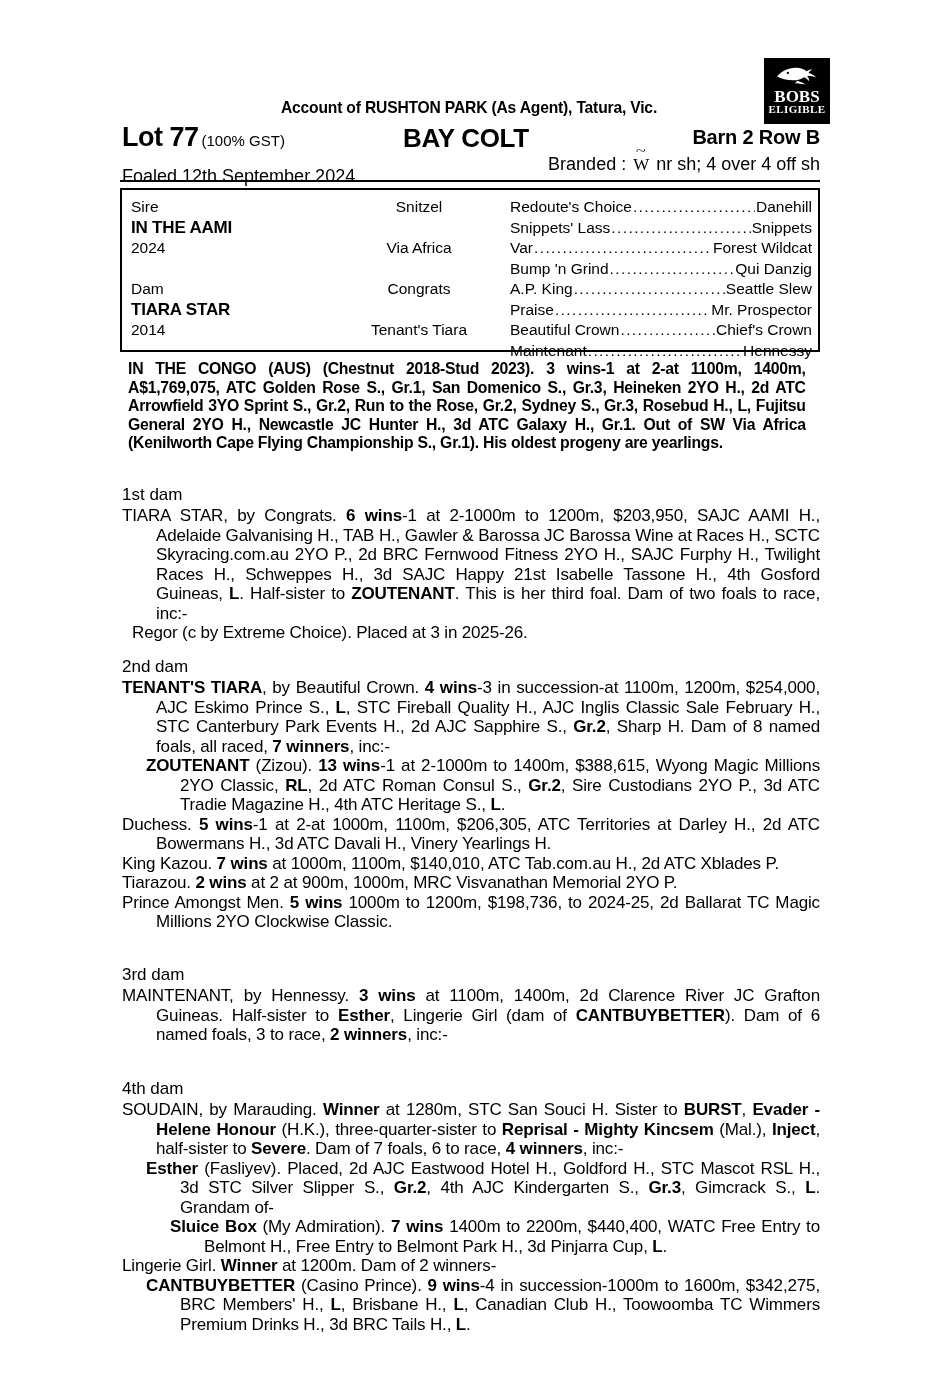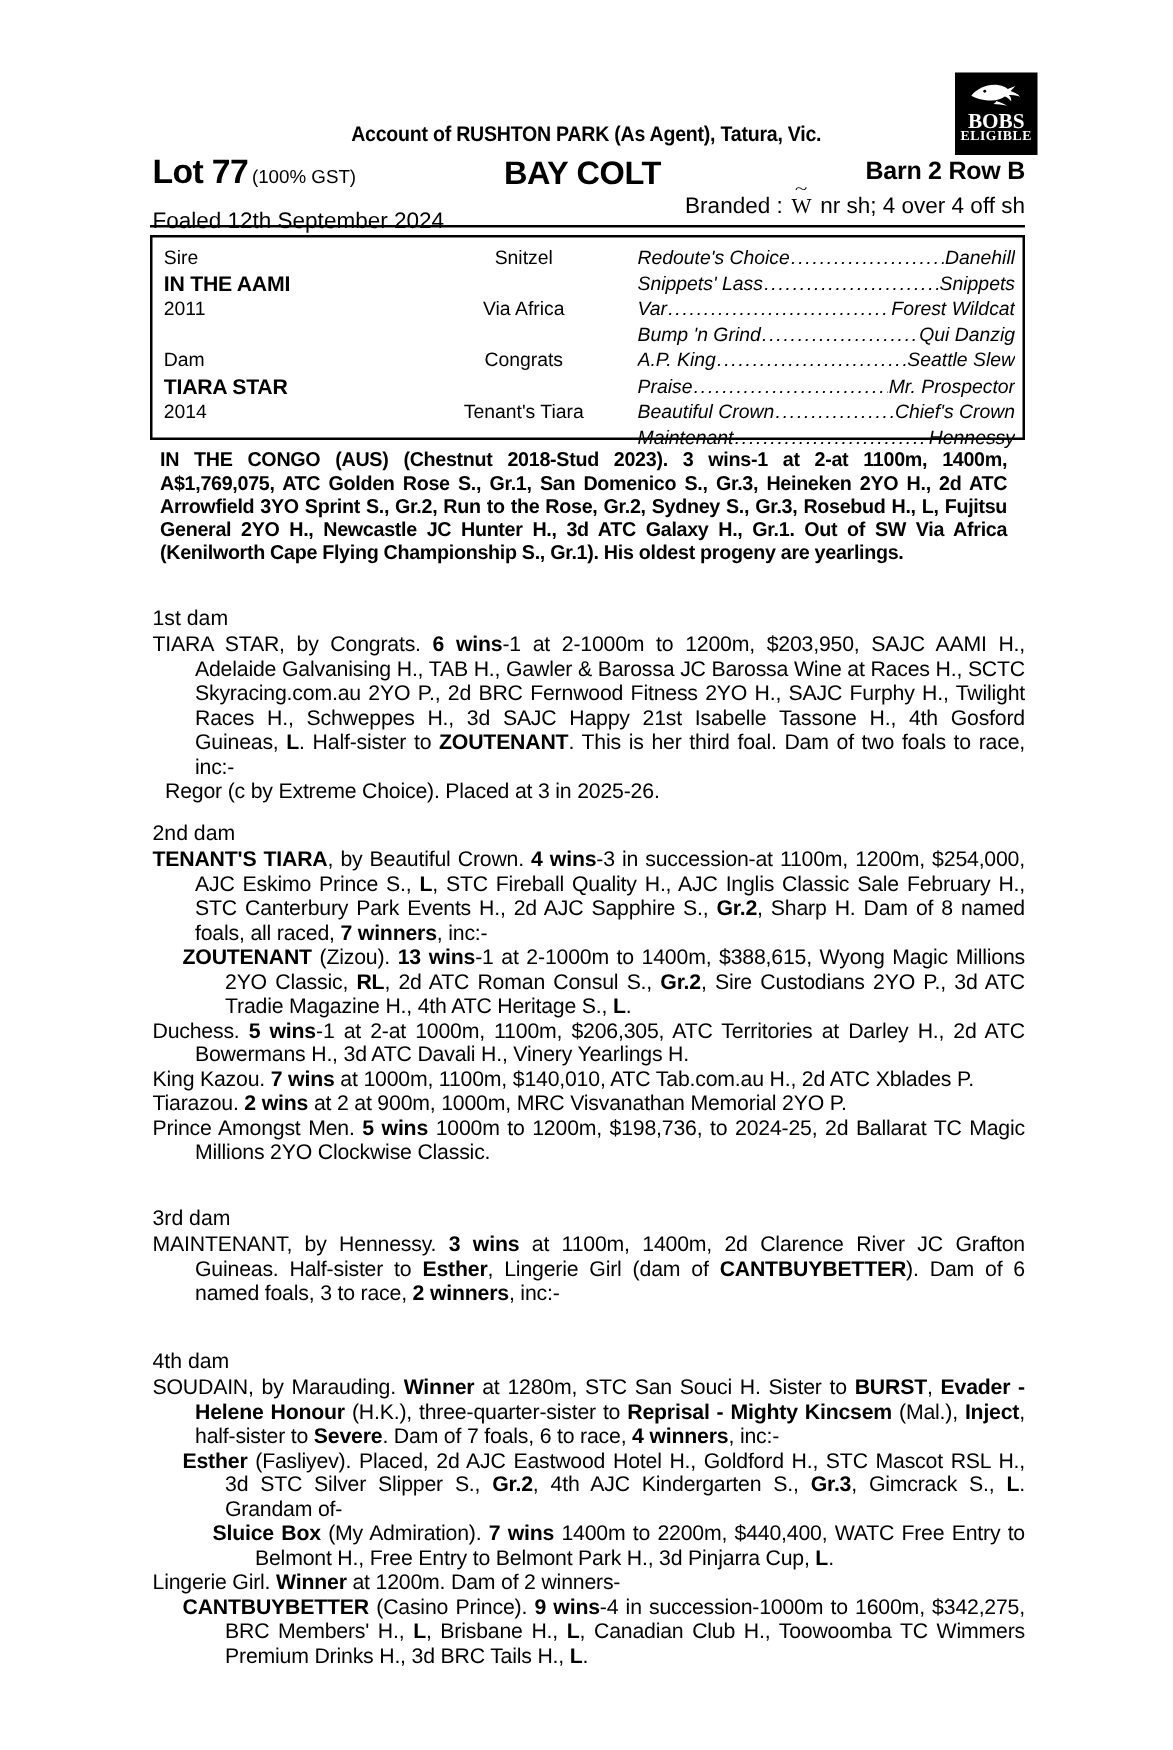--- a/index.html
+++ b/index.html
@@ -197,21 +197,20 @@
   .ped-line.spacer { visibility: hidden; }
 
   .dot-row {
     display: flex;
     align-items: center;
     font-size: 15.5px;
     line-height: 20.5px;
     width: 100%;
     overflow: hidden;
     white-space: nowrap;
-    font-style: italic;
   }
   .dot-row .n1 { flex: 0 0 auto; }
   .dot-row .leader {
     flex: 1 1 auto;
     overflow: hidden;
     white-space: nowrap;
     letter-spacing: 1.4px;
     margin: 0 1px;
     font-size: 15.5px;
   }
@@ -297,21 +296,21 @@
     </div>
   </div>
 
   <div class="rule"></div>
 
   <div class="ped-table">
     <div class="ped-grid">
       <div class="ped-col1">
         <div class="ped-line">Sire</div>
         <div class="ped-line bold">IN THE AAMI</div>
-        <div class="ped-line">2011</div>
+        <div class="ped-line">2024</div>
         <div class="ped-line spacer">&nbsp;</div>
         <div class="ped-line">Dam</div>
         <div class="ped-line bold">TIARA STAR</div>
         <div class="ped-line">2014</div>
       </div>
 
       <div class="ped-col2">
         <div class="ped-line">Snitzel</div>
         <div class="ped-line spacer">&nbsp;</div>
         <div class="ped-line">Via Africa</div>

